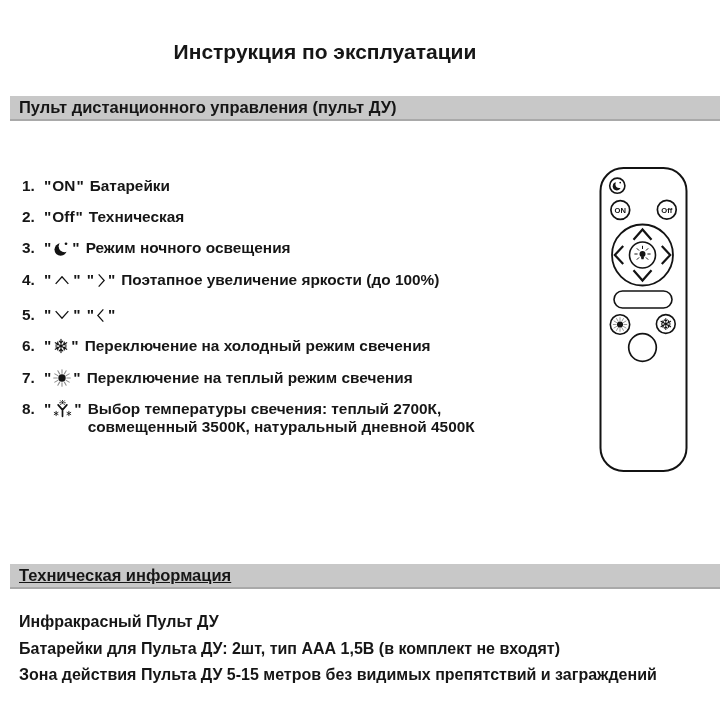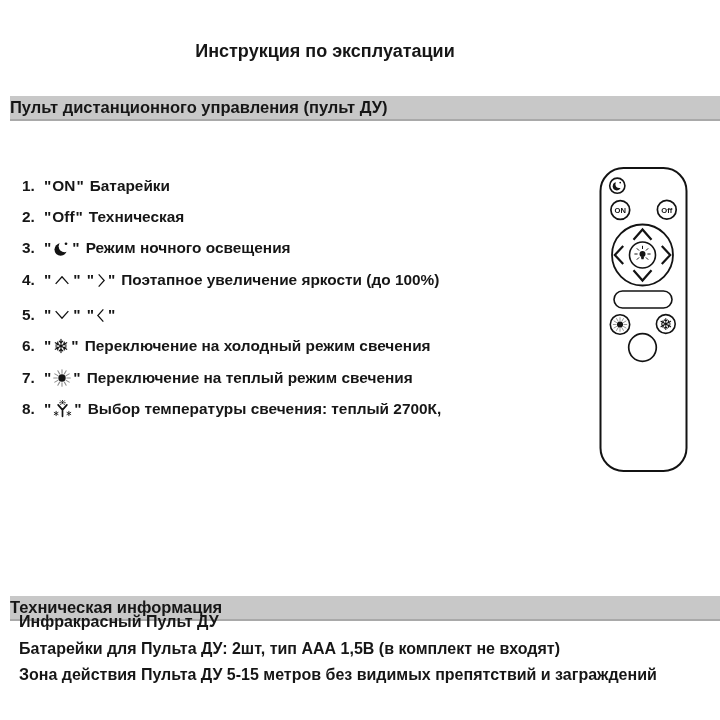--- a/index.html
+++ b/index.html
@@ -2,30 +2,30 @@
 <html><head>
 <meta charset="utf-8">
 <style>
   html,body{margin:0;padding:0;background:#fff;}
   body{
     width:720px;height:720px;position:relative;overflow:hidden;
     font-family:"Liberation Sans",sans-serif;font-weight:700;color:#161616;
   }
   .title{
     position:absolute;top:39px;left:0;width:650px;text-align:center;
-    font-size:18px;line-height:25px;
+    font-size:21px;line-height:25px;
   }
   .bar{
     position:absolute;left:10px;width:710px;height:25px;
     background:#c8c8c8;border-bottom:2px solid #a9a9a9;
-    display:flex;align-items:center;box-sizing:border-box;
+    display:flex;align-items:center;padding-left:9px;box-sizing:border-box;
     font-size:16.5px;
   }
   #bar-remote{top:96px;}
-  #bar-tech{top:596px;}
+  #bar-tech{top:564px;text-decoration:underline;}
   .item{
     position:absolute;left:22px;height:24px;
     display:flex;align-items:center;white-space:nowrap;font-size:15.4px;
   }
   .i1{top:174px}.i2{top:205px}.i3{top:236px}.i4{top:268px}
   .i5{top:303px}.i6{top:334px}.i7{top:366px}
   .i8{top:400px;height:auto;align-items:flex-start;}
   .num{display:inline-block;width:21px;}
   .q{margin:0 1px;}
   .ic{display:block;margin:0 1px;}
@@ -201,20 +201,21 @@
 
 <div class="item i8">
   <span class="num">8.</span>
   <span class="q">"</span>
   <svg class="ic" width="19" height="19" viewBox="0 0 20 20">
       <use href="#sym-cct"></use>
     </svg>
   <span class="q">"</span>
   <span class="txtblock">
     <span>Выбор температуры свечения: теплый 2700К,</span>
+    <span>совмещенный 3500К, натуральный дневной 4500К</span>
   </span>
 </div>
 
 <svg class="remote" width="100" height="310" viewBox="0 0 100 310">
   <rect x="5.5" y="3" width="86" height="303" rx="23" fill="#ffffff" stroke="#131313" stroke-width="2"></rect>
   <g>
     <circle cx="22.3" cy="20.7" r="7.6" fill="#ffffff" stroke="#131313" stroke-width="1.6"></circle>
     <use href="#sym-moon" x="16.8" y="15.2" width="11" height="11"></use>
   </g>
   <g>

